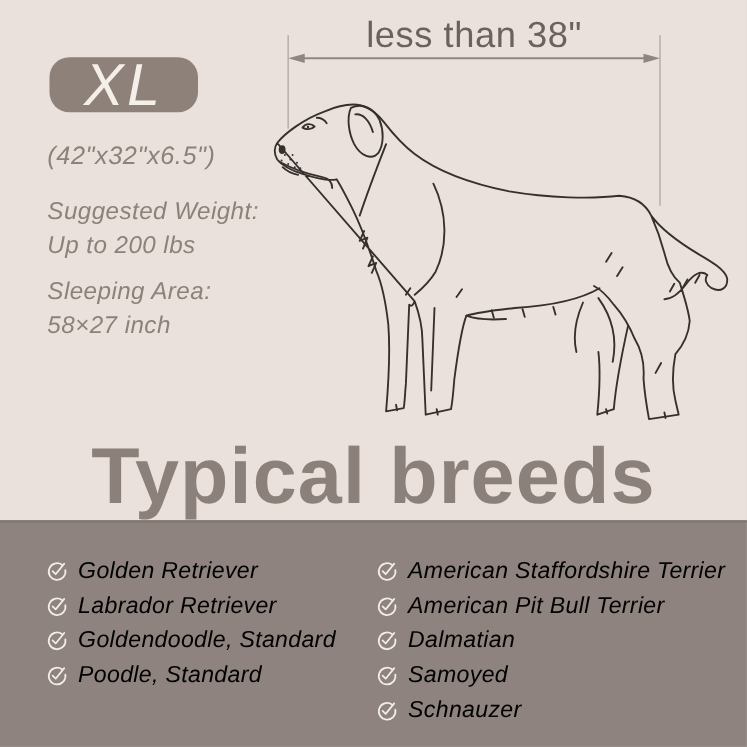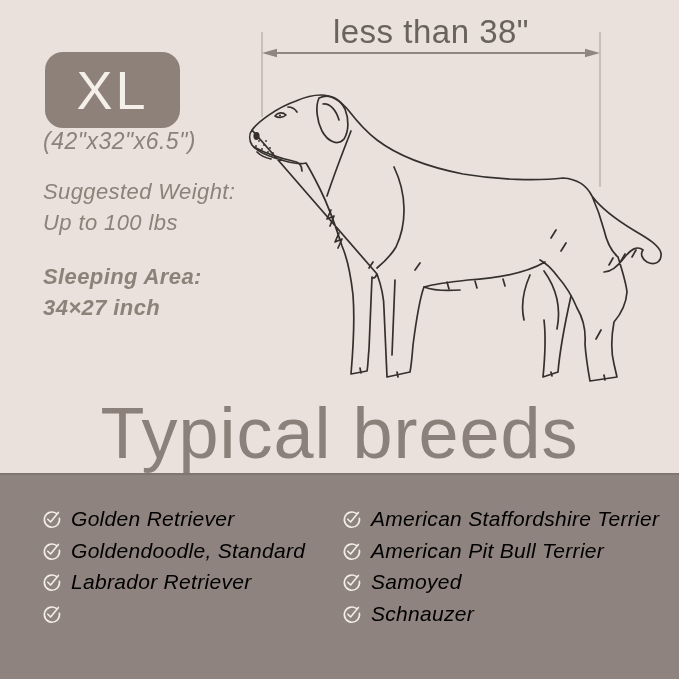--- a/index.html
+++ b/index.html
@@ -9,47 +9,47 @@
     margin:0 auto;
     background:#eae1dc;
     overflow:hidden;
     font-family:"Liberation Sans", sans-serif;
   }
   
   .art{position:absolute;left:0;top:0;width:679px;height:679px;}
 
   
   .size-badge{
-    position:absolute;left:45px;top:52px;width:135px;height:76px;
+    position:absolute;left:45px;top:52px;width:135px;height:50px;
     background:#8d8179;border-radius:18px;
-    display:flex;align-items:center;justify-content:center;
+    display:flex;align-items:center;justify-content:center;font-style:italic;
   }
   .size-badge .label{
     color:#f5efe9;font-size:54px;font-weight:300;letter-spacing:3px;line-height:1;
   }
 
   .dims{
     position:absolute;left:43px;top:128px;
     font-style:italic;font-size:23px;color:#8d8279;letter-spacing:0.5px;
   }
   .spec{
     position:absolute;left:43px;
     font-style:italic;font-size:22px;color:#8d8279;line-height:31px;letter-spacing:0.4px;
   }
   .spec.weight{top:176px;font-style:italic;}
-  .spec.area{top:261px;font-weight:bold;}
+  .spec.area{top:249px;}
 
   .measure-label{
     position:absolute;left:262px;top:13px;width:338px;
     text-align:center;font-size:33px;color:#6a625c;letter-spacing:0.5px;
   }
 
   .heading{
     position:absolute;left:0;top:399px;width:679px;
-    text-align:center;font-size:72px;font-weight:400;color:#8b817a;
+    text-align:center;font-size:72px;font-weight:700;color:#8b817a;
     letter-spacing:1px;line-height:68px;
   }
 
   
   .panel{
     position:absolute;left:0;top:473px;width:679px;height:206px;
     background:#8e837e;border-top:2px solid #7f766f;box-sizing:border-box;
   }
   .breed-col{position:absolute;top:28px;}
   .breed-col.left{left:42px;}
@@ -178,60 +178,61 @@
   </svg>
 
   <div class="size-badge">
     <span class="label">XL</span>
   </div>
 
   <div class="dims">(42"x32"x6.5")</div>
 
   <div class="spec weight">
     <div>Suggested Weight:</div>
-    <div>Up to 100 lbs</div>
+    <div>Up to 200 lbs</div>
   </div>
 
   <div class="spec area">
     <div>Sleeping Area:</div>
-    <div>34×27 inch</div>
+    <div>58×27 inch</div>
   </div>
 
   <div class="measure-label">less than 38"</div>
 
   <div class="heading">Typical breeds</div>
 
   <div class="panel">
     <div class="breed-col left">
       <div class="breed-row">
         <svg class="check" viewBox="0 0 20 20">
             <path d="M14.3,4.4 A7.6,7.6 0 1 0 17.4,9.2" fill="none" stroke="#f3ede7" stroke-width="1.6" stroke-linecap="round"></path>
             <path d="M5.8,10.2 L8.6,13 L16.4,3.4" fill="none" stroke="#f3ede7" stroke-width="1.6" stroke-linecap="round" stroke-linejoin="round"></path>
           </svg>
         <span class="breed-label">Golden Retriever</span>
       </div>
       <div class="breed-row">
         <svg class="check" viewBox="0 0 20 20">
             <path d="M14.3,4.4 A7.6,7.6 0 1 0 17.4,9.2" fill="none" stroke="#f3ede7" stroke-width="1.6" stroke-linecap="round"></path>
             <path d="M5.8,10.2 L8.6,13 L16.4,3.4" fill="none" stroke="#f3ede7" stroke-width="1.6" stroke-linecap="round" stroke-linejoin="round"></path>
           </svg>
+        <span class="breed-label">Labrador Retriever</span>
+      </div>
+      <div class="breed-row">
+        <svg class="check" viewBox="0 0 20 20">
+            <path d="M14.3,4.4 A7.6,7.6 0 1 0 17.4,9.2" fill="none" stroke="#f3ede7" stroke-width="1.6" stroke-linecap="round"></path>
+            <path d="M5.8,10.2 L8.6,13 L16.4,3.4" fill="none" stroke="#f3ede7" stroke-width="1.6" stroke-linecap="round" stroke-linejoin="round"></path>
+          </svg>
         <span class="breed-label">Goldendoodle, Standard</span>
       </div>
       <div class="breed-row">
         <svg class="check" viewBox="0 0 20 20">
             <path d="M14.3,4.4 A7.6,7.6 0 1 0 17.4,9.2" fill="none" stroke="#f3ede7" stroke-width="1.6" stroke-linecap="round"></path>
             <path d="M5.8,10.2 L8.6,13 L16.4,3.4" fill="none" stroke="#f3ede7" stroke-width="1.6" stroke-linecap="round" stroke-linejoin="round"></path>
           </svg>
-        <span class="breed-label">Labrador Retriever</span>
-      </div>
-      <div class="breed-row">
-        <svg class="check" viewBox="0 0 20 20">
-            <path d="M14.3,4.4 A7.6,7.6 0 1 0 17.4,9.2" fill="none" stroke="#f3ede7" stroke-width="1.6" stroke-linecap="round"></path>
-            <path d="M5.8,10.2 L8.6,13 L16.4,3.4" fill="none" stroke="#f3ede7" stroke-width="1.6" stroke-linecap="round" stroke-linejoin="round"></path>
-          </svg>
+        <span class="breed-label">Poodle, Standard</span>
       </div>
     </div>
 
     <div class="breed-col right">
       <div class="breed-row">
         <svg class="check" viewBox="0 0 20 20">
             <path d="M14.3,4.4 A7.6,7.6 0 1 0 17.4,9.2" fill="none" stroke="#f3ede7" stroke-width="1.6" stroke-linecap="round"></path>
             <path d="M5.8,10.2 L8.6,13 L16.4,3.4" fill="none" stroke="#f3ede7" stroke-width="1.6" stroke-linecap="round" stroke-linejoin="round"></path>
           </svg>
         <span class="breed-label">American Staffordshire Terrier</span>
@@ -241,20 +242,27 @@
             <path d="M14.3,4.4 A7.6,7.6 0 1 0 17.4,9.2" fill="none" stroke="#f3ede7" stroke-width="1.6" stroke-linecap="round"></path>
             <path d="M5.8,10.2 L8.6,13 L16.4,3.4" fill="none" stroke="#f3ede7" stroke-width="1.6" stroke-linecap="round" stroke-linejoin="round"></path>
           </svg>
         <span class="breed-label">American Pit Bull Terrier</span>
       </div>
       <div class="breed-row">
         <svg class="check" viewBox="0 0 20 20">
             <path d="M14.3,4.4 A7.6,7.6 0 1 0 17.4,9.2" fill="none" stroke="#f3ede7" stroke-width="1.6" stroke-linecap="round"></path>
             <path d="M5.8,10.2 L8.6,13 L16.4,3.4" fill="none" stroke="#f3ede7" stroke-width="1.6" stroke-linecap="round" stroke-linejoin="round"></path>
           </svg>
+        <span class="breed-label">Dalmatian</span>
+      </div>
+      <div class="breed-row">
+        <svg class="check" viewBox="0 0 20 20">
+            <path d="M14.3,4.4 A7.6,7.6 0 1 0 17.4,9.2" fill="none" stroke="#f3ede7" stroke-width="1.6" stroke-linecap="round"></path>
+            <path d="M5.8,10.2 L8.6,13 L16.4,3.4" fill="none" stroke="#f3ede7" stroke-width="1.6" stroke-linecap="round" stroke-linejoin="round"></path>
+          </svg>
         <span class="breed-label">Samoyed</span>
       </div>
       <div class="breed-row">
         <svg class="check" viewBox="0 0 20 20">
             <path d="M14.3,4.4 A7.6,7.6 0 1 0 17.4,9.2" fill="none" stroke="#f3ede7" stroke-width="1.6" stroke-linecap="round"></path>
             <path d="M5.8,10.2 L8.6,13 L16.4,3.4" fill="none" stroke="#f3ede7" stroke-width="1.6" stroke-linecap="round" stroke-linejoin="round"></path>
           </svg>
         <span class="breed-label">Schnauzer</span>
       </div>
     </div>

